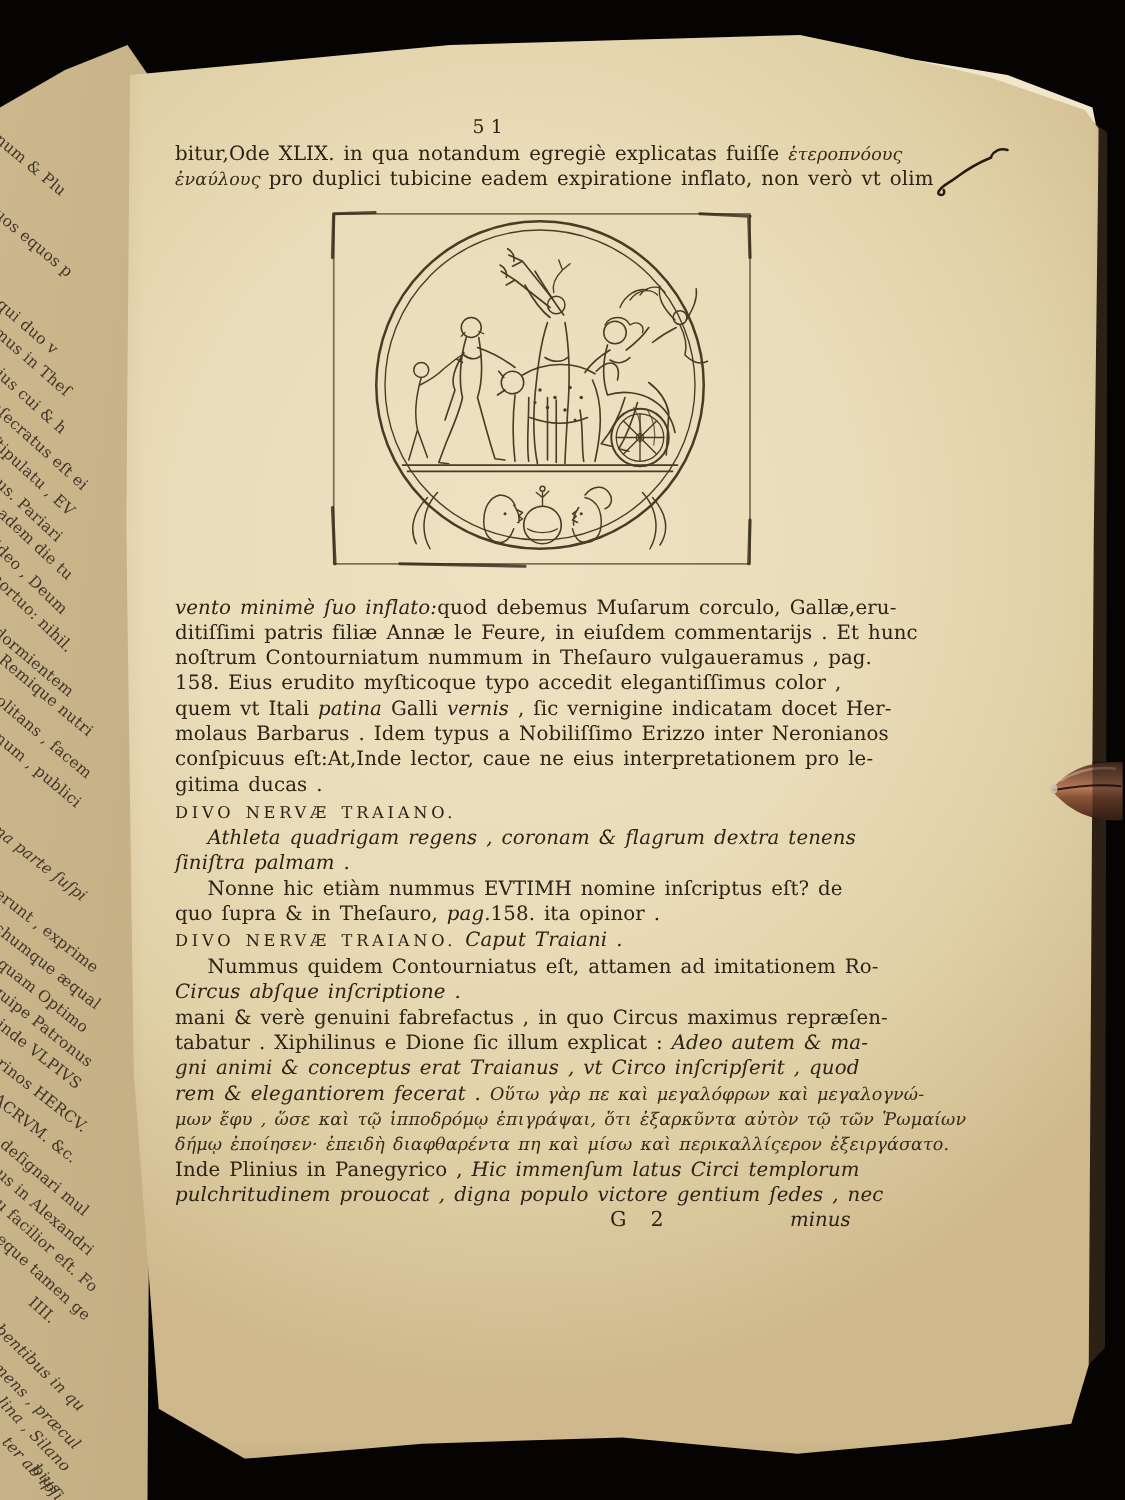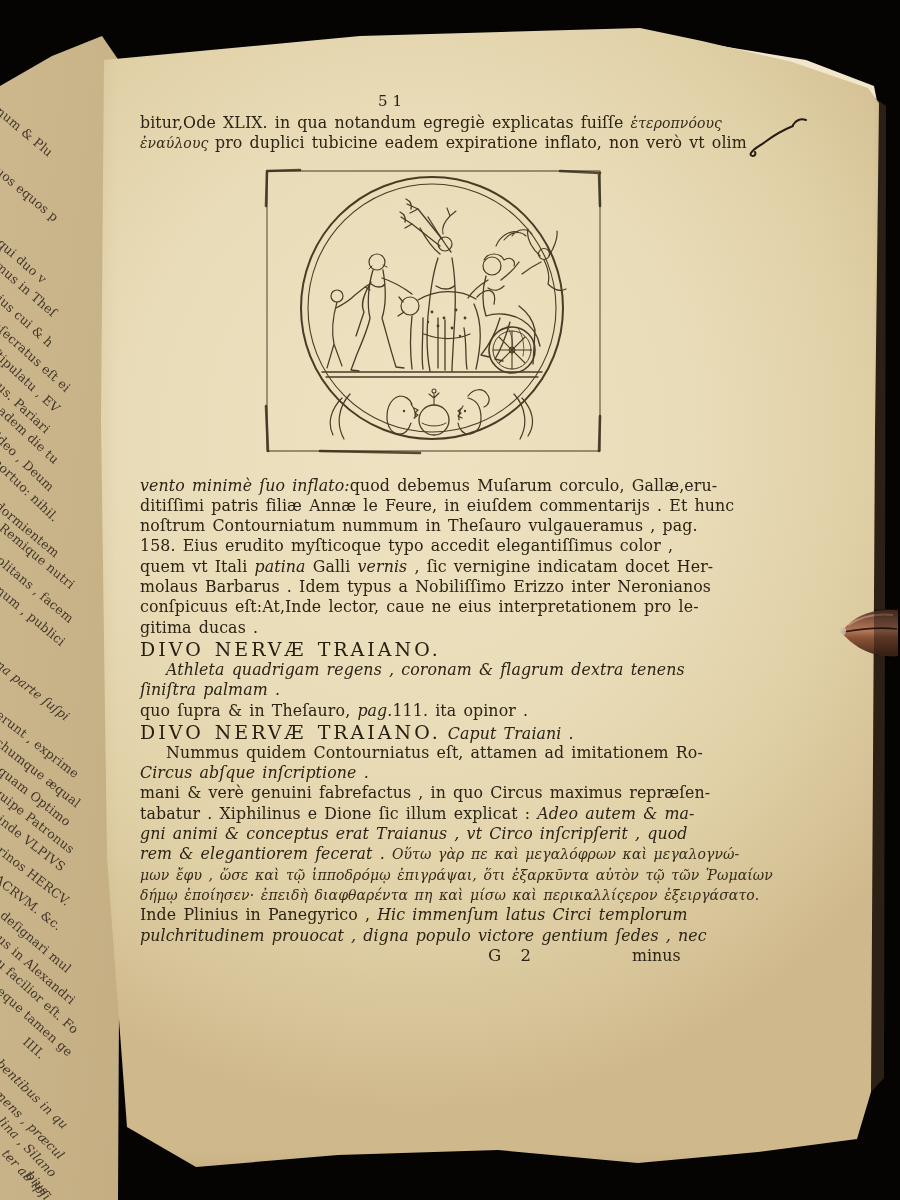--- a/index.html
+++ b/index.html
@@ -41,24 +41,24 @@
 
   
   .text-col{position:absolute;left:140px;top:92px;width:648px;z-index:3;}
   .pagenum{font-size:15px;letter-spacing:5px;color:#2b2315;margin-left:238px;margin-bottom:3px;}
   .line{white-space:nowrap;height:20.3px;line-height:20.3px;font-size:15.8px;
         color:#2b2315;letter-spacing:.1px;word-spacing:2px;}
   .line.indent{padding-left:26px;}
   .line.heading{height:22px;line-height:22px;}
   .s-i{font-style:italic;}
   .s-g{font-style:italic;font-size:14px;color:#352b1b;}
-  .s-h{font-size:19px;letter-spacing:3px;color:#241d10;}
+  .s-h{font-size:13px;letter-spacing:3px;color:#241d10;}
   .sig-line{position:relative;height:22px;}
   .sig-g{position:absolute;left:348px;font-size:16.5px;letter-spacing:7px;color:#2b2315;}
-  .catch{position:absolute;left:492px;font-size:15.8px;color:#2b2315;text-align:right;}
+  .catch{position:absolute;left:492px;font-style:italic;font-size:15.8px;color:#2b2315;text-align:right;}
 
   
   .plate{width:346px;height:292px;margin:12px 0 14px 120px;}
 
   
   .clip{position:absolute;left:836px;top:594px;z-index:4;}
 
   
   .squiggle{position:absolute;left:742px;top:112px;z-index:3;}
 </style>
@@ -188,21 +188,22 @@
           <div class="line"><span class="s-n">ditiſſimi patris filiæ Annæ le Feure, in eiuſdem commentarijs . Et hunc</span></div>
           <div class="line"><span class="s-n">noſtrum Contourniatum nummum in Theſauro vulgaueramus , pag.</span></div>
           <div class="line"><span class="s-n">158. Eius erudito myſticoque typo accedit elegantiſſimus color ,</span></div>
           <div class="line"><span class="s-n">quem vt Itali </span><span class="s-i">patina </span><span class="s-n">Galli </span><span class="s-i">vernis </span><span class="s-n">, ſic vernigine indicatam docet Her-</span></div>
           <div class="line"><span class="s-n">molaus Barbarus . Idem typus a Nobiliſſimo Erizzo inter Neronianos</span></div>
           <div class="line"><span class="s-n">conſpicuus eſt:At,Inde lector, caue ne eius interpretationem pro le-</span></div>
           <div class="line"><span class="s-n">gitima ducas .</span></div>
           <div class="line heading"><span class="s-h">DIVO NERVÆ TRAIANO.</span></div>
           <div class="line indent"><span class="s-i">Athleta quadrigam regens , coronam &amp; flagrum dextra tenens</span></div>
           <div class="line"><span class="s-i">ſiniſtra palmam .</span></div>
-          <div class="line"><span class="s-n">quo ſupra &amp; in Theſauro, </span><span class="s-i">pag.</span><span class="s-n">111. ita opinor .</span></div>
+          <div class="line indent"><span class="s-n">Nonne hic etiàm nummus EVTIMH nomine inſcriptus eſt? de</span></div>
+          <div class="line"><span class="s-n">quo ſupra &amp; in Theſauro, </span><span class="s-i">pag.</span><span class="s-n">158. ita opinor .</span></div>
           <div class="line heading"><span class="s-h">DIVO NERVÆ TRAIANO.</span><span class="s-i"> Caput Traiani .</span></div>
           <div class="line indent"><span class="s-n">Nummus quidem Contourniatus eſt, attamen ad imitationem Ro-</span></div>
           <div class="line"><span class="s-i">Circus abſque inſcriptione .</span></div>
           <div class="line"><span class="s-n">mani &amp; verè genuini fabrefactus , in quo Circus maximus repræſen-</span></div>
           <div class="line"><span class="s-n">tabatur . Xiphilinus e Dione ſic illum explicat : </span><span class="s-i">Adeo autem &amp; ma-</span></div>
           <div class="line"><span class="s-i">gni animi &amp; conceptus erat Traianus , vt Circo inſcripſerit , quod</span></div>
           <div class="line"><span class="s-i">rem &amp; elegantiorem fecerat . </span><span class="s-g">Οὕτω γὰρ πε καὶ μεγαλόφρων καὶ μεγαλογνώ-</span></div>
           <div class="line"><span class="s-g">μων ἔφυ , ὥσε καὶ τῷ ἱπποδρόμῳ ἐπιγράψαι, ὅτι ἐξαρκῦντα αὐτὸν τῷ τῶν Ῥωμαίων</span></div>
           <div class="line"><span class="s-g">δήμῳ ἐποίησεν· ἐπειδὴ διαφθαρέντα πη καὶ μίσω καὶ περικαλλίςερον ἐξειργάσατο.</span></div>
           <div class="line"><span class="s-n">Inde Plinius in Panegyrico , </span><span class="s-i">Hic immenſum latus Circi templorum</span></div>

